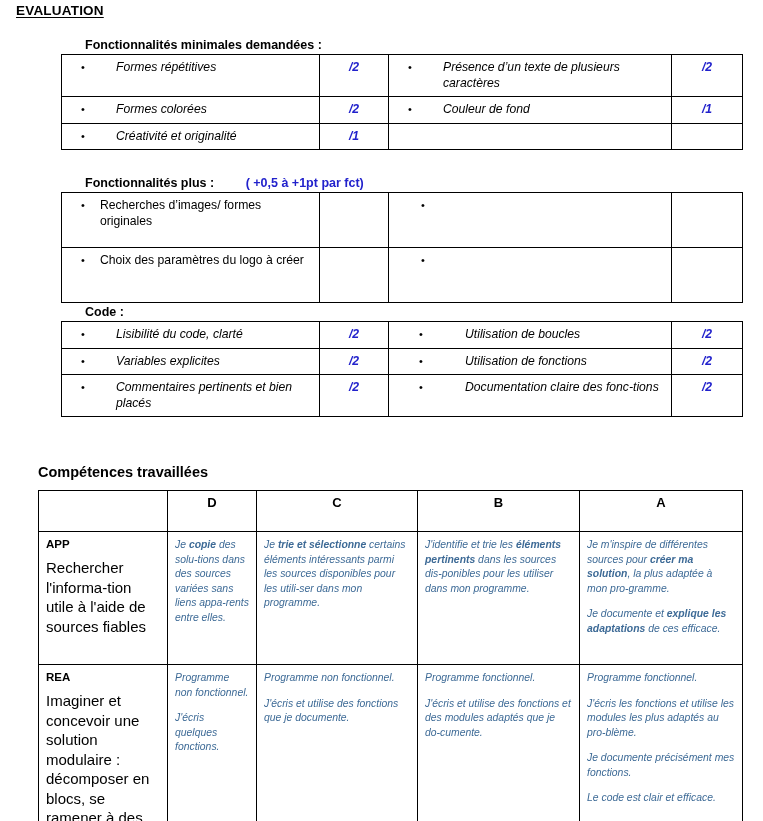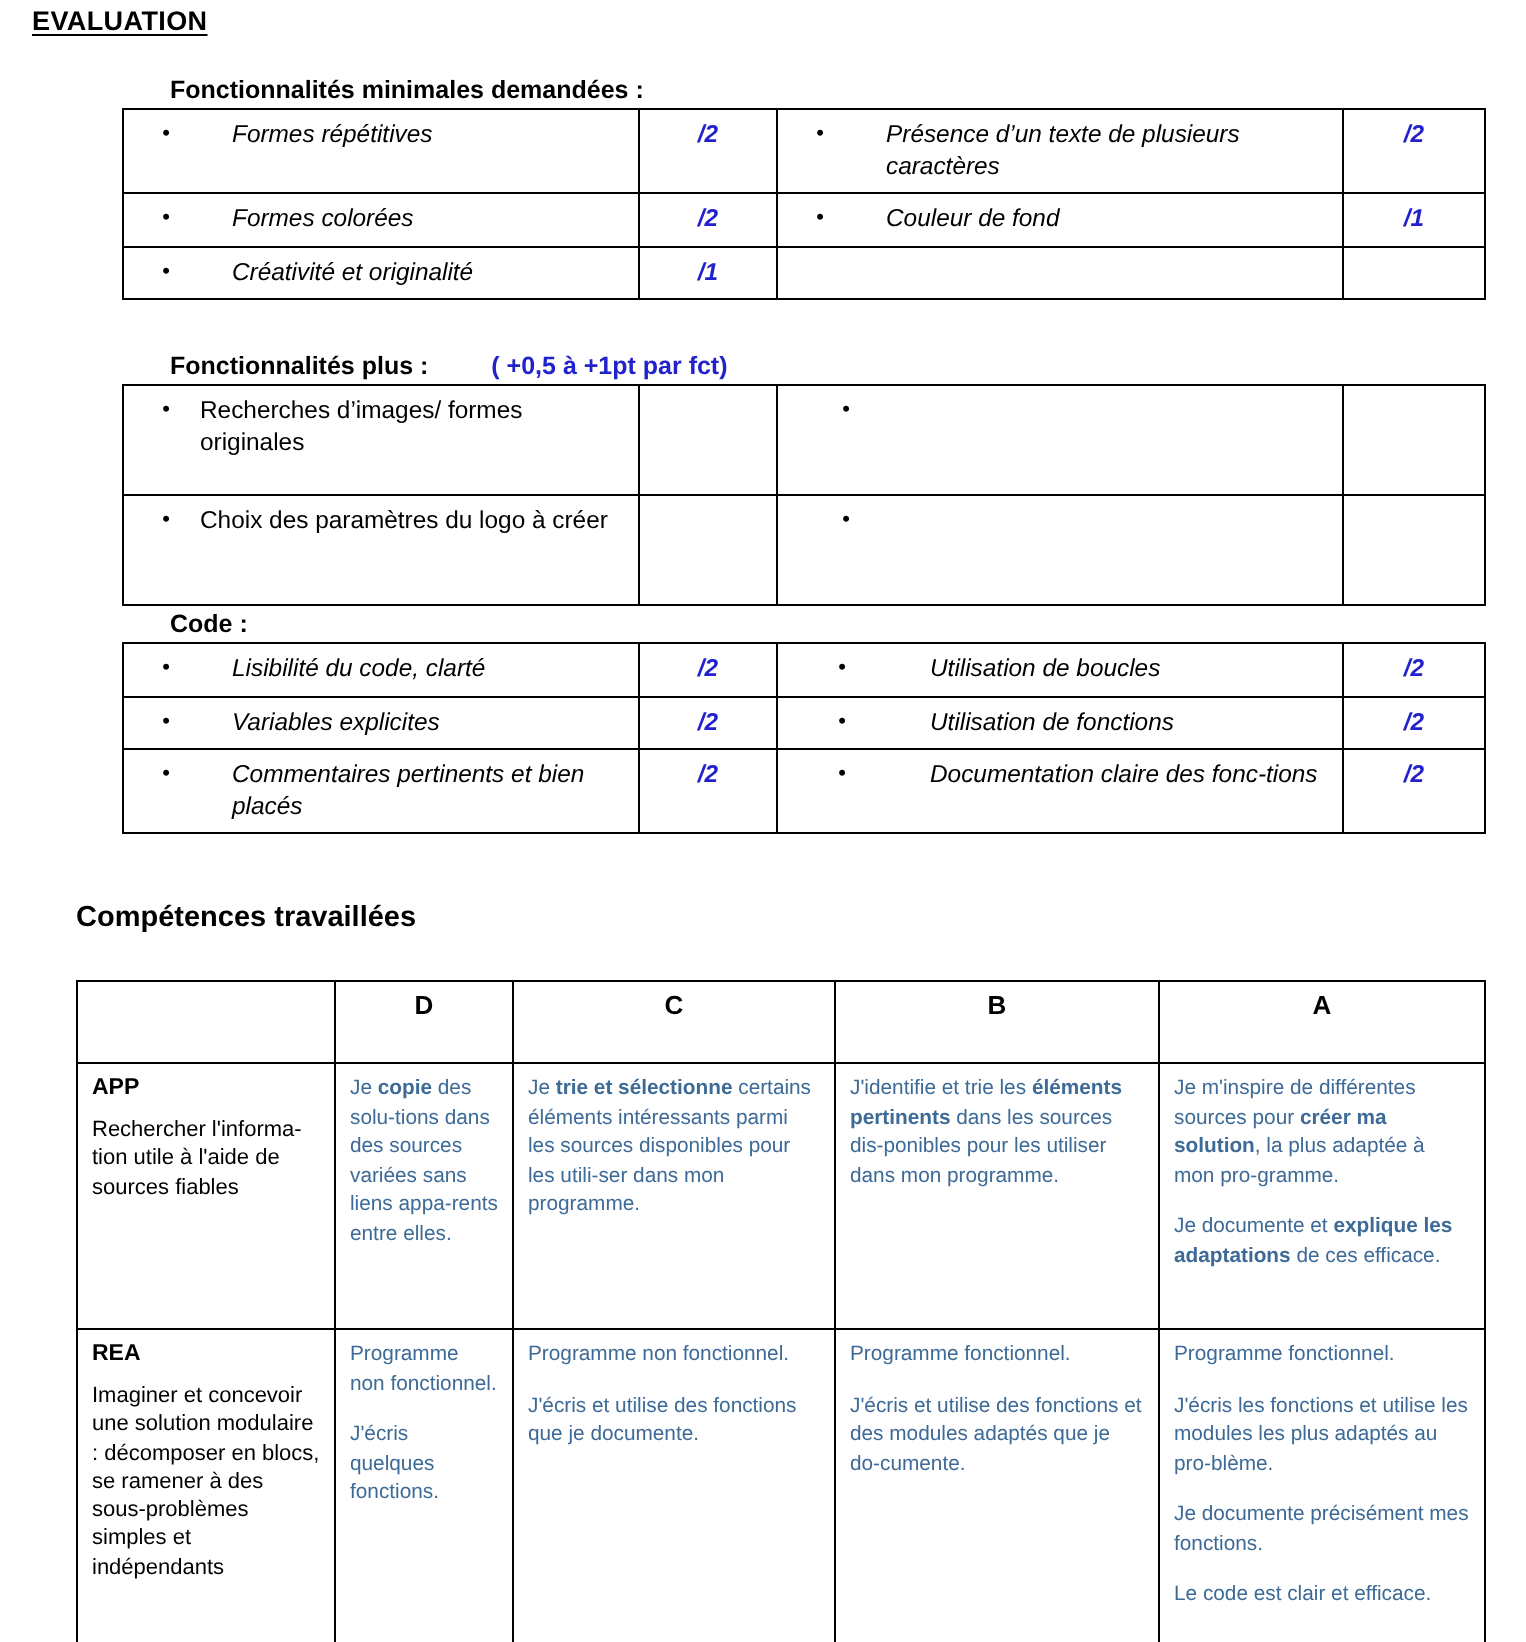--- a/index.html
+++ b/index.html
@@ -81,21 +81,21 @@
     flex: 1 1 auto;
     padding-right: 4px;
   }
   .ital .bulltxt { font-style: italic; margin-left: 16px; }
   .upright .bulltxt { font-style: normal; }
 
   
   .comp-head {
     position: absolute;
     left: 38px;
-    top: 451px;
+    top: 464px;
     font-size: 14.5px;
     font-weight: bold;
   }
   table.comp {
     position: absolute;
     left: 38px;
     top: 490px;
     width: 704px;
     border-collapse: collapse;
     table-layout: fixed;
@@ -114,27 +114,28 @@
     vertical-align: top;
     padding-top: 4px;
   }
   th.c0 { }
   .crit-code {
     font-size: 11.5px;
     font-weight: bold;
     margin-bottom: 8px;
   }
   .crit-desc {
-    font-size: 11px;
+    font-size: 15px;
     line-height: 1.30;
   }
   .lvl {
     font-size: 10.4px;
     line-height: 1.40;
     color: #3d6a96;
+    font-style: italic;
   }
   .lvl p { margin: 0 0 11px 0; }
   .lvl p:last-child { margin-bottom: 0; }
   .lvl b { font-weight: bold; }
 </style>
 </head>
 <body>
 
 <div class="page-title">EVALUATION</div>
 

